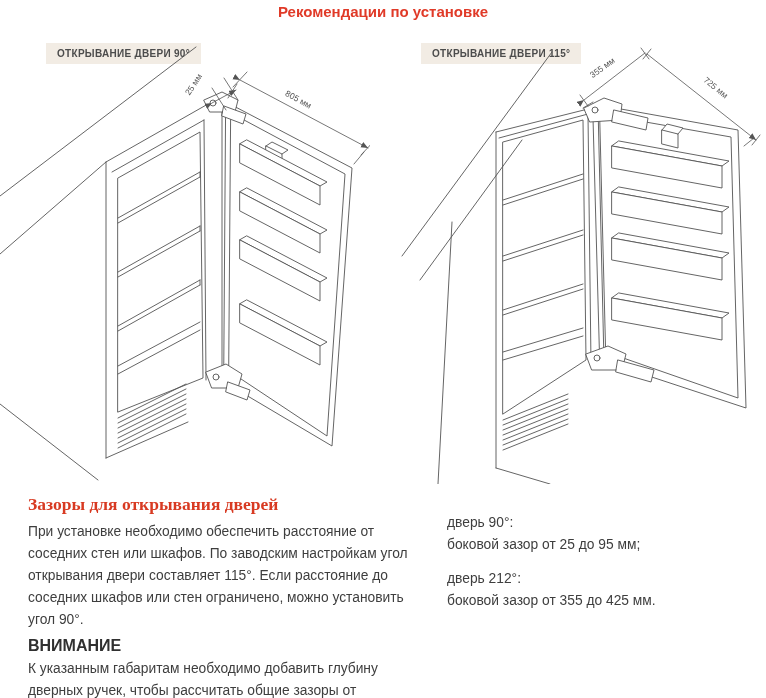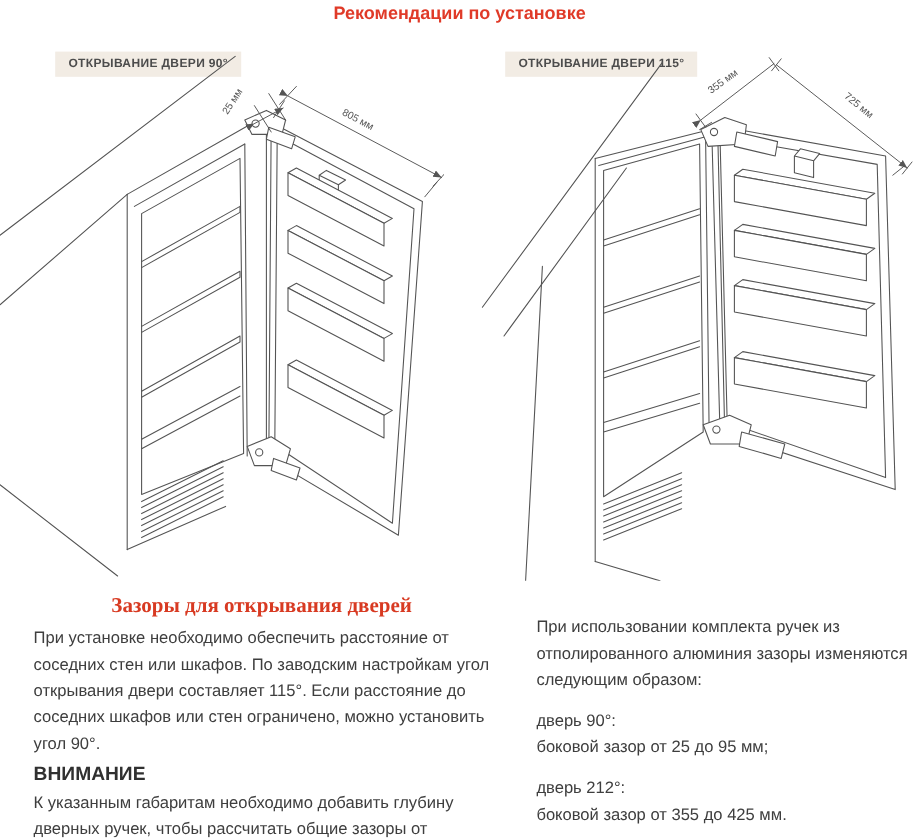--- a/index.html
+++ b/index.html
@@ -17,21 +17,21 @@
     background:#f2ece4; color:#4c4c4c; font-size:10px; font-weight:bold;
     letter-spacing:.3px; padding:0 11px;margin-left:16px;
   }
   .chip-left { left:30px; }
   .chip-right { left:405px; }
   svg.diagram { position:absolute; top:46px; }
   svg.diagram text { font-family:"Liberation Sans", sans-serif; font-size:8.5px; fill:#555; }
   .col-left { position:absolute; left:28px; top:494px; width:380px; }
   .col-left h2 {
     font-family:"Liberation Serif", serif; font-size:17.5px; font-weight:bold;
-    color:#d83a22; margin-bottom:6px;text-align:center;
+    color:#d83a22; margin-bottom:6px;
   }
   .body-text { font-size:13.8px; line-height:22px; color:#3e3e3e; }
   .warning-title { font-size:16px; font-weight:bold; color:#303030; margin-top:6px; margin-bottom:3px; }
   .col-right { position:absolute; left:447px; top:512px; width:316px; }
   .col-right .intro { margin-bottom:12px; }
   .gap-item { margin-bottom:12px; }
 </style>
 </head>
 <body>
 
@@ -180,21 +180,20 @@
   </svg>
 
   <div class="col-left">
     <h2>Зазоры для открывания дверей</h2>
     <p class="body-text">При установке необходимо обеспечить расстояние от соседних стен или шкафов. По заводским настройкам угол открывания двери составляет 115°. Если расстояние до соседних шкафов или стен ограничено, можно установить угол 90°.</p>
     <div class="warning-title">ВНИМАНИЕ</div>
     <p class="body-text">К указанным габаритам необходимо добавить глубину дверных ручек, чтобы рассчитать общие зазоры от соседних шкафов или стен.</p>
   </div>
 
   <div class="col-right body-text">
-    <p class="intro">При использовании комплекта ручек из отполированного алюминия зазоры изменяются следующим образом:</p>
     <div class="gap-item">
       <div>дверь 90°:</div>
       <div>боковой зазор от 25 до 95 мм;</div>
     </div>
     <div class="gap-item">
       <div>дверь 212°:</div>
       <div>боковой зазор от 355 до 425 мм.</div>
     </div>
   </div>
 

